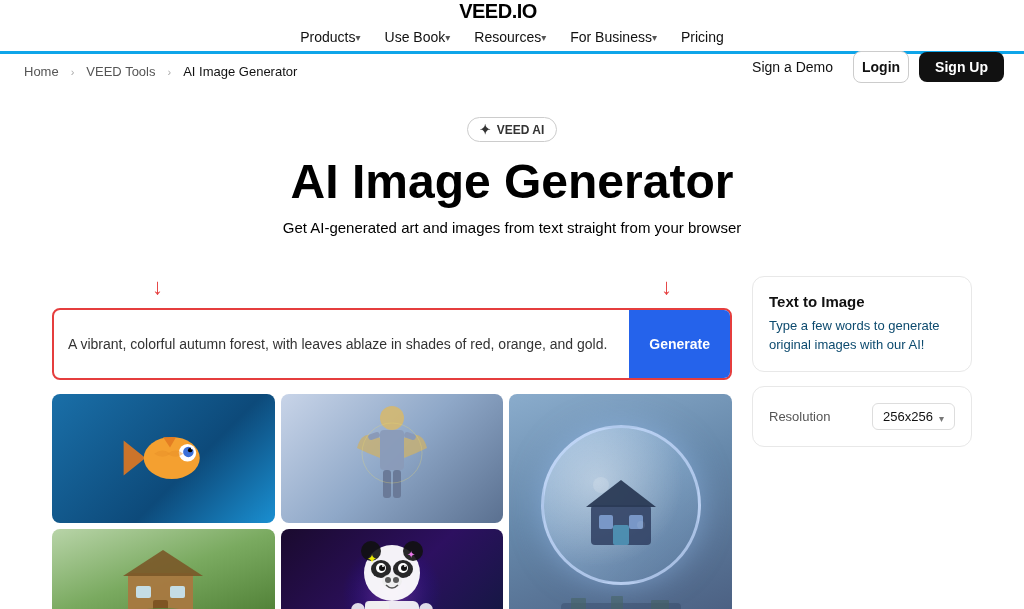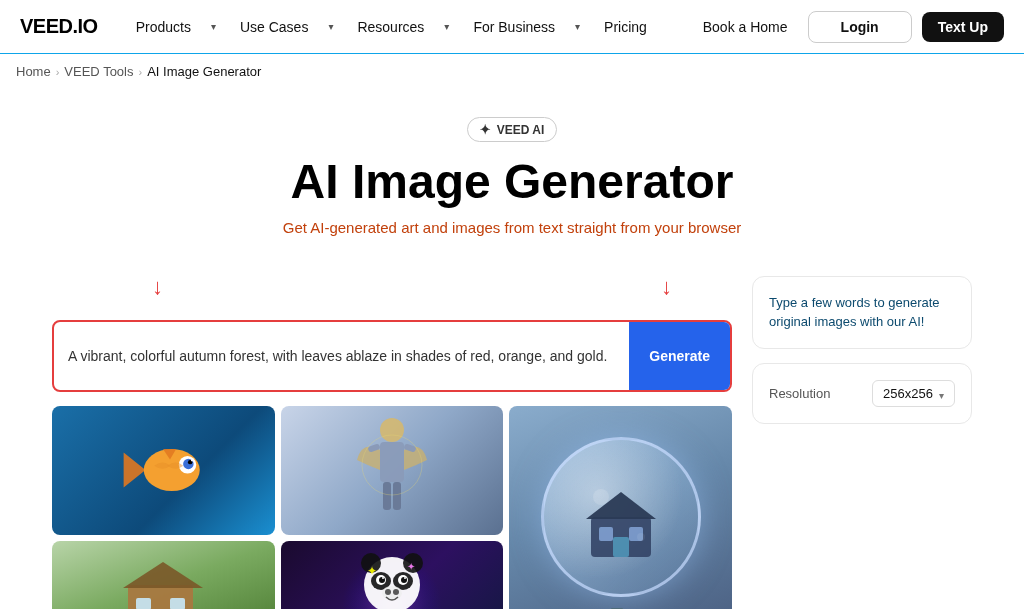--- a/index.html
+++ b/index.html
@@ -1,76 +1,76 @@
 <!DOCTYPE html>
 <html><head>
   <meta charset="utf-8">
   <style>
     * { margin: 0; padding: 0; box-sizing: border-box; }
     body { font-family: -apple-system, BlinkMacSystemFont, 'Segoe UI', sans-serif; background: #fff; color: #111; font-size: 14px; }
 
     
     .navbar {
       display: flex; align-items: center; height: 54px;
-      padding: 0 20px; border-bottom: 1px solid #0ea5e9;
-      position: relative; z-index: 10;
+      padding: 0 20px; border-bottom: 3px solid #0ea5e9;
+      position: relative; z-index: 10; flex-direction: column;
     }
     .logo { font-weight: 900; font-size: 20px; color: #000; letter-spacing: -0.5px; margin-right: 28px; }
     .nav-links { display: flex; align-items: center; gap: 4px; flex: 1; }
     .nav-item {
-      display: flex; align-items: center; gap: 20px;
+      display: flex; align-items: center; gap: 0;
       padding: 6px 10px; cursor: pointer; font-size: 14px;
       font-weight: 500; color: #111; border-radius: 6px;
       white-space: nowrap;
     }
     .nav-item .chevron { font-size: 10px; color: #555; }
     .nav-right { display: flex; align-items: center; gap: 10px; margin-left: auto; }
     .book-demo { font-size: 14px; font-weight: 500; color: #111; cursor: pointer; padding: 6px 10px; }
     .btn-login {
-      padding: 7px 32px; border: 1.5px solid #ccc; border-radius: 8px;
+      padding: 7px 8px; border: 1.5px solid #ccc; border-radius: 8px;
       background: #fff; font-size: 14px; font-weight: 600; cursor: pointer; color: #111;
     }
     .btn-signup {
       padding: 7px 16px; border: none; border-radius: 8px;
       background: #111; color: #fff; font-size: 14px; font-weight: 600; cursor: pointer;
     }
 
     
     .breadcrumb {
-      display: flex; align-items: center; gap: 5px;
-      padding: 10px 16px; font-size: 13px; color: #555;
+      display: flex; align-items: center; gap: 12px;
+      padding: 10px 24px; font-size: 13px; color: #555;
     }
     .breadcrumb a { color: #555; text-decoration: none; }
     .breadcrumb .sep { color: #aaa; font-size: 11px; }
     .breadcrumb .current { color: #111; }
 
     
     .hero { text-align: center; padding: 28px 20px 16px; }
     .veed-ai-badge {
       display: inline-flex; align-items: center; gap: 6px;
       border: 1.5px solid #ccc; border-radius: 20px;
       padding: 4px 12px; font-size: 12px; font-weight: 600;
       color: #333; margin-bottom: 14px;
     }
     .veed-ai-badge .sparkle { font-size: 13px; }
     .hero h1 { font-size: 48px; font-weight: 900; color: #000; margin-bottom: 10px; line-height: 1.1; }
-    .hero p { font-size: 15px; color: #c2410c; margin-bottom: 24px; }
+    .hero p { font-size: 15px; color: #000000; margin-bottom: 24px; }
 
     
     .generator-wrapper { display: flex; justify-content: center; padding: 0 20px 20px; gap: 20px; }
     .generator-main { flex: 1; max-width: 680px; }
     .arrows-row { display: flex; justify-content: space-between; padding: 0 0 4px; position: relative; height: 32px; }
     .arrow-indicator {
       display: flex; flex-direction: column; align-items: center;
       font-size: 22px; color: #e53e3e; line-height: 1;
     }
     .input-row {
       display: flex; align-items: center; gap: 0;
       border: 2px solid #e53e3e; border-radius: 8px; overflow: hidden;
-      margin-bottom: 14px; background: #fff; margin-top: 12px;
+      margin-bottom: 14px; background: #fff;
     }
     .prompt-input {
       flex: 1; padding: 12px 14px; font-size: 14px; border: none;
       outline: none; color: #333; background: transparent;
     }
     .generate-btn {
       padding: 26px 20px; background: #2563eb; color: #fff;
       font-size: 14px; font-weight: 700; border: none; cursor: pointer;
       white-space: nowrap;
     }
@@ -127,39 +127,39 @@
 <body>
 
 <nav class="navbar">
   <div class="logo">VEED.IO</div>
   <div class="nav-links">
     <div class="nav-item">
       <span>Products</span>
       <span class="chevron">▾</span>
     </div>
     <div class="nav-item">
-      <span>Use Cases</span>
+      <span>Use Book</span>
       <span class="chevron">▾</span>
     </div>
     <div class="nav-item">
       <span>Resources</span>
       <span class="chevron">▾</span>
     </div>
     <div class="nav-item">
       <span>For Business</span>
       <span class="chevron">▾</span>
     </div>
     <div class="nav-item">
       <span>Pricing</span>
     </div>
   </div>
   <div class="nav-right">
-    <div class="book-demo">Book a Home</div>
+    <div class="book-demo">Sign a Demo</div>
     <button class="btn-login">Login</button>
-    <button class="btn-signup">Text Up</button>
+    <button class="btn-signup">Sign Up</button>
   </div>
 </nav>
 
 <div class="breadcrumb">
   <a href="#">Home</a>
   <span class="sep">›</span>
   <a href="#">VEED Tools</a>
   <span class="sep">›</span>
   <span class="current">AI Image Generator</span>
 </div>
@@ -328,20 +328,21 @@
 
           <text x="30" y="30" fill="#ffff00" font-size="12" opacity="0.9">✦</text>
           <text x="70" y="25" fill="#ff80ff" font-size="10" opacity="0.9">✦</text>
         </svg>
       </div>
     </div>
   </div>
 
   <div class="sidebar">
     <div class="sidebar-card">
+      <h3>Text to Image</h3>
       <p>Type a few words to generate original images with our AI!</p>
     </div>
     <div class="sidebar-card sidebar-settings">
       <div class="settings-row">
         <span class="settings-label">Resolution</span>
         <div class="resolution-select">
           <span>256x256</span>
           <span class="chev">▾</span>
         </div>
       </div>

